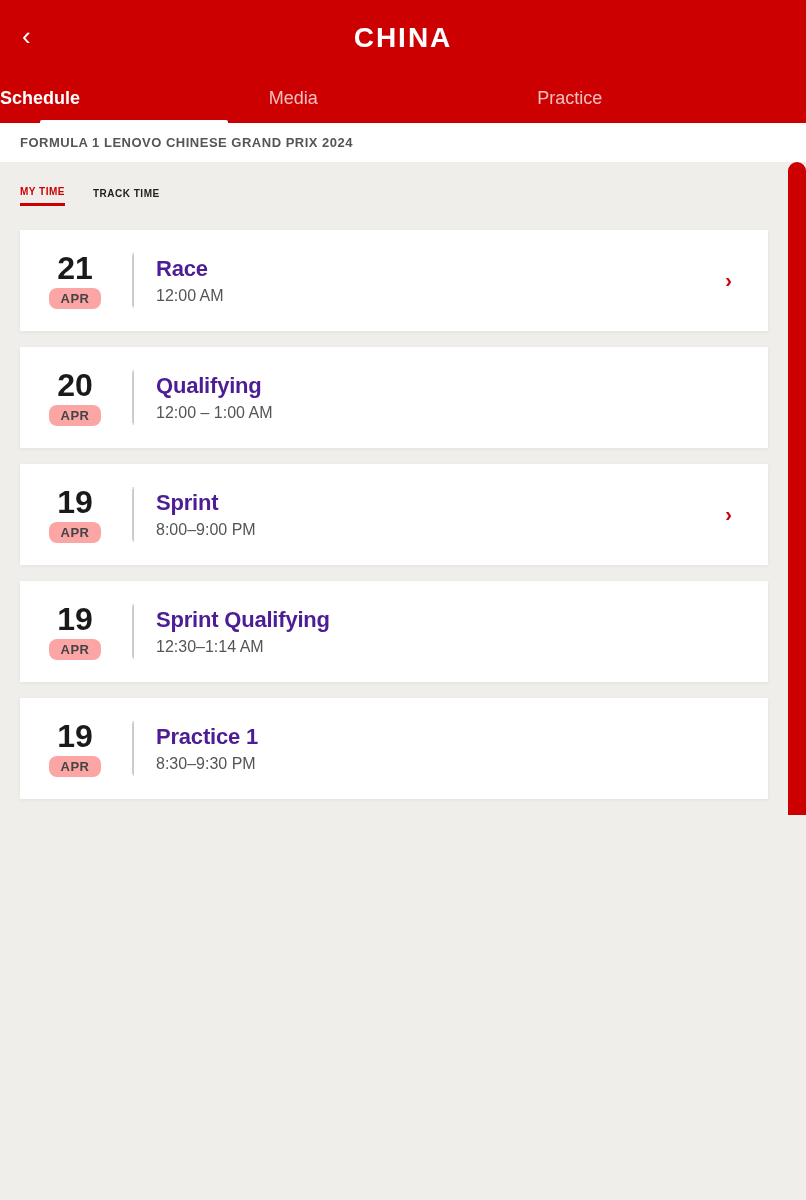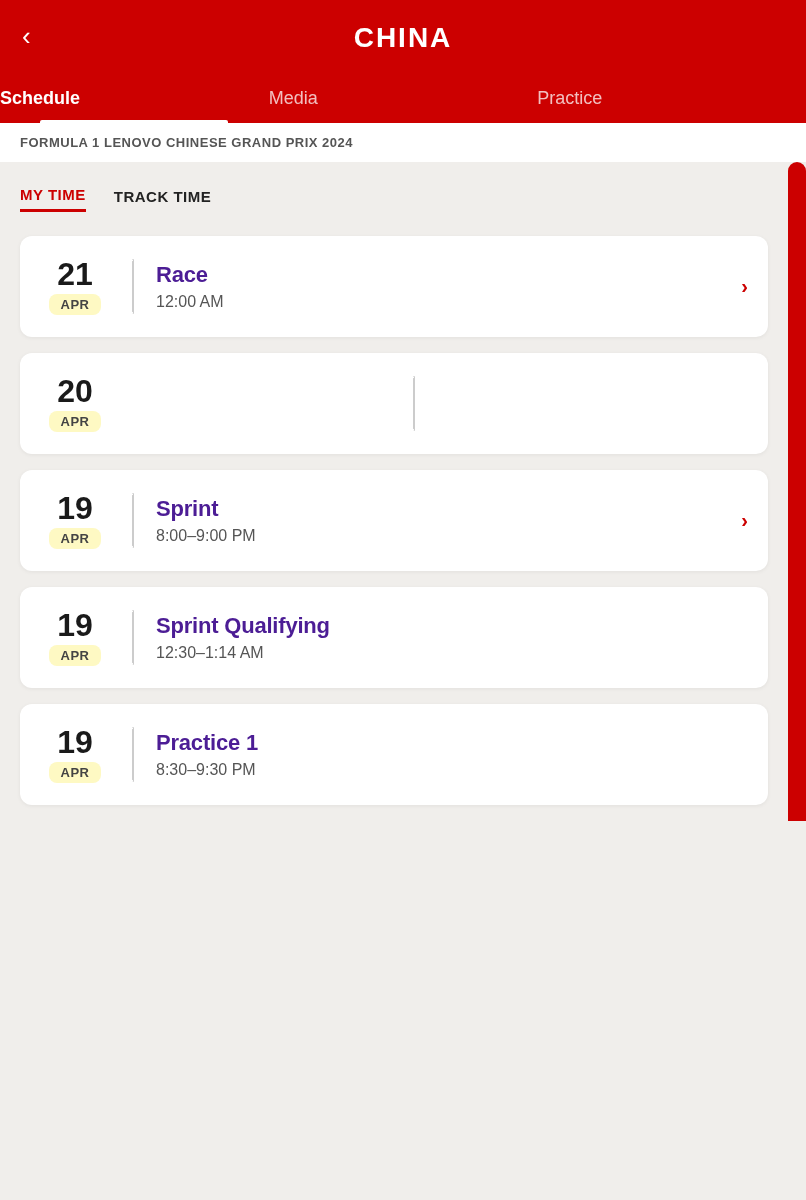--- a/index.html
+++ b/index.html
@@ -116,21 +116,21 @@
 
     
     .time-toggle {
       display: flex;
       gap: 28px;
       margin-bottom: 24px;
       align-items: center;
     }
 
     .time-toggle-item {
-      font-size: 15px;
+      font-size: 10px;
       font-weight: 700;
       color: #222;
       letter-spacing: 0.5px;
       cursor: pointer;
       padding-bottom: 6px;
       text-transform: uppercase;
     }
 
     .time-toggle-item.active {
       color: #cc0000;
@@ -141,47 +141,46 @@
     .schedule-list {
       display: flex;
       flex-direction: column;
       gap: 0;
     }
 
     .schedule-item {
       display: flex;
       align-items: center;
       background: white;
-      border-radius: 12px;
+      border-radius: 0;
       margin-bottom: 16px;
-      padding: 22px 20px 22px 20px;
+      padding: 22px 36px 22px 20px;
       box-shadow: 0 1px 4px rgba(0,0,0,0.06);
       position: relative;
       cursor: pointer;
-      justify-content: space-between;
     }
 
     .schedule-date {
       display: flex;
       flex-direction: column;
       align-items: center;
       min-width: 70px;
       margin-right: 0;
     }
 
     .schedule-day {
       font-size: 32px;
       font-weight: 700;
       color: #1a1a1a;
       line-height: 1;
       margin-bottom: 4px;
     }
 
     .schedule-month {
-      background: #fef9c3;
+      background: #fca5a5;
       border-radius: 8px;
       padding: 3px 12px;
       font-size: 13px;
       font-weight: 600;
       color: #444;
       letter-spacing: 0.5px;
     }
 
     .divider-line {
       width: 2px;
@@ -278,20 +277,24 @@
           </div>
           <div class="chevron-right">›</div>
         </div>
 
         <div class="schedule-item">
           <div class="schedule-date">
             <div class="schedule-day">20</div>
             <div class="schedule-month">APR</div>
           </div>
           <div class="divider-line"></div>
+          <div class="schedule-info">
+            <div class="schedule-event-name">Qualifying</div>
+            <div class="schedule-time">12:00 – 1:00 AM</div>
+          </div>
           <div class="no-chevron"></div>
         </div>
 
         <div class="schedule-item">
           <div class="schedule-date">
             <div class="schedule-day">19</div>
             <div class="schedule-month">APR</div>
           </div>
           <div class="divider-line"></div>
           <div class="schedule-info">

